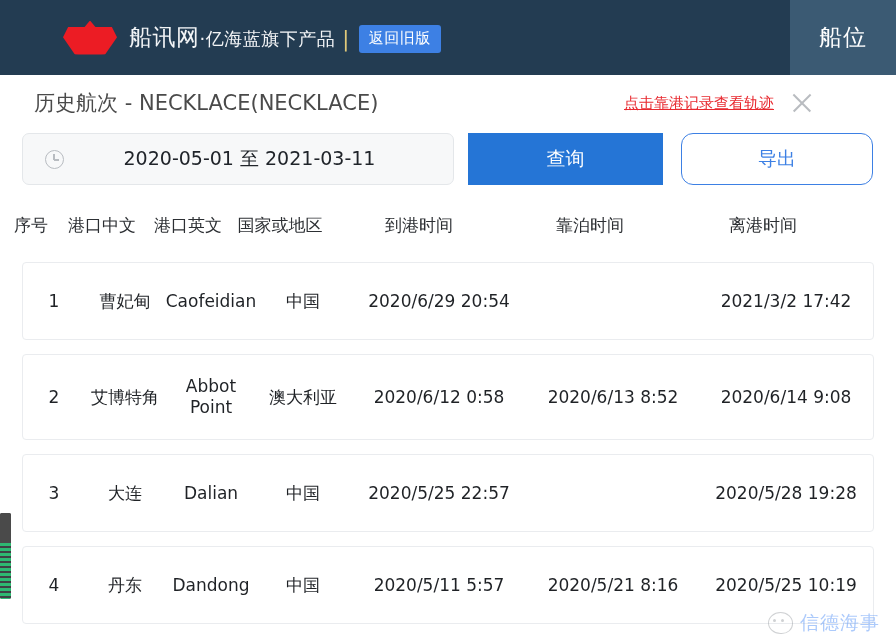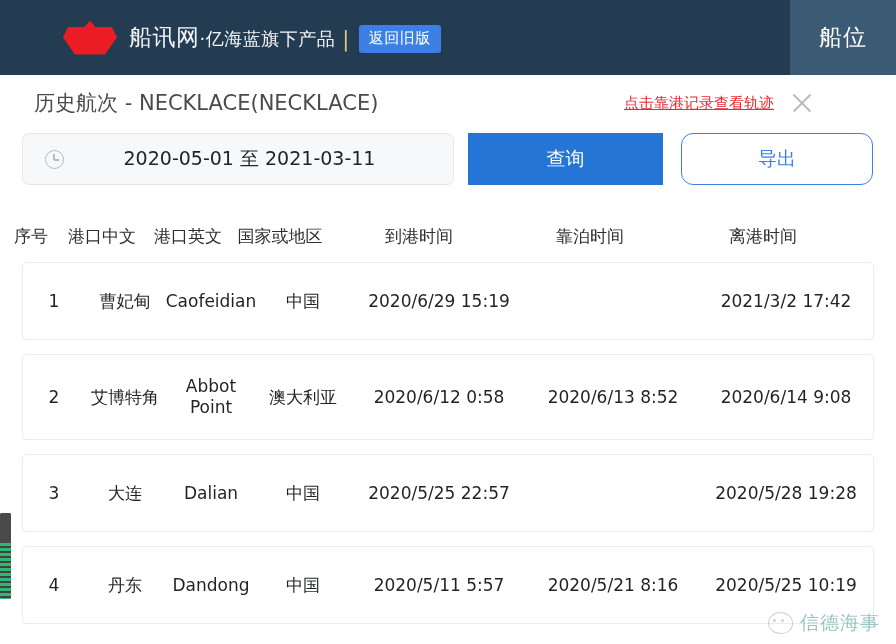--- a/index.html
+++ b/index.html
@@ -121,21 +121,21 @@
   .export-btn {
     position: absolute; left: 681px; top: 0; width: 192px; height: 52px;
     background: #fff; border: 1px solid #3d80e4; border-radius: 12px;
     color: #3d80e4; font-size: 19px; cursor: pointer;
     font-family: "DejaVu Sans", "Liberation Sans", sans-serif;
   }
 
   
   .table-head {
     position: absolute; left: 0; top: 214px; width: 896px; height: 44px;
-    display: flex; align-items: center;
+    display: flex; align-items: flex-start;
     font-size: 17px; color: #2c2f33;
     font-family: "DejaVu Sans", "Liberation Sans", sans-serif;
   }
   .rows { position: absolute; left: 0; top: 262px; width: 896px; }
   .row-card {
     margin: 0 22px 14px 22px;
     background: #fff; border: 1px solid #eaecef; border-radius: 4px;
     display: flex; align-items: center;
     font-size: 17px; color: #1f2226;
     font-family: "DejaVu Sans", "Liberation Sans", sans-serif;
@@ -180,21 +180,21 @@
   }
   .wm-icon::before {
     content: ""; position: absolute; left: 4px; top: 6px;
     width: 3px; height: 3px; border-radius: 50%; background: #8e9398;
   }
   .wm-icon::after {
     content: ""; position: absolute; left: 12px; top: 6px;
     width: 3px; height: 3px; border-radius: 50%; background: #8e9398;
   }
   .wm-text {
-    font-size: 19px; color: #0f766e; letter-spacing: 1px;
+    font-size: 19px; color: #3b82f6; letter-spacing: 1px;
     font-family: "DejaVu Sans", "Liberation Sans", sans-serif;
   }
 </style>
 </head>
 <body>
 
 <div class="app">
 
   <div class="topbar">
     <div class="brand">
@@ -236,21 +236,21 @@
     <div class="c6">离港时间</div>
   </div>
 
   <div class="rows">
 
     <div class="row-card h1">
       <div class="c0">1</div>
       <div class="c1">曹妃甸</div>
       <div class="c2 eng-wrap">Caofeidian</div>
       <div class="c3">中国</div>
-      <div class="c4">2020/6/29 15:19</div>
+      <div class="c4">2020/6/29 20:54</div>
       <div class="c5"></div>
       <div class="c6">2021/3/2 17:42</div>
     </div>
 
     <div class="row-card h2">
       <div class="c0">2</div>
       <div class="c1">艾博特角</div>
       <div class="c2 eng-wrap">Abbot Point</div>
       <div class="c3">澳大利亚</div>
       <div class="c4">2020/6/12 0:58</div>

